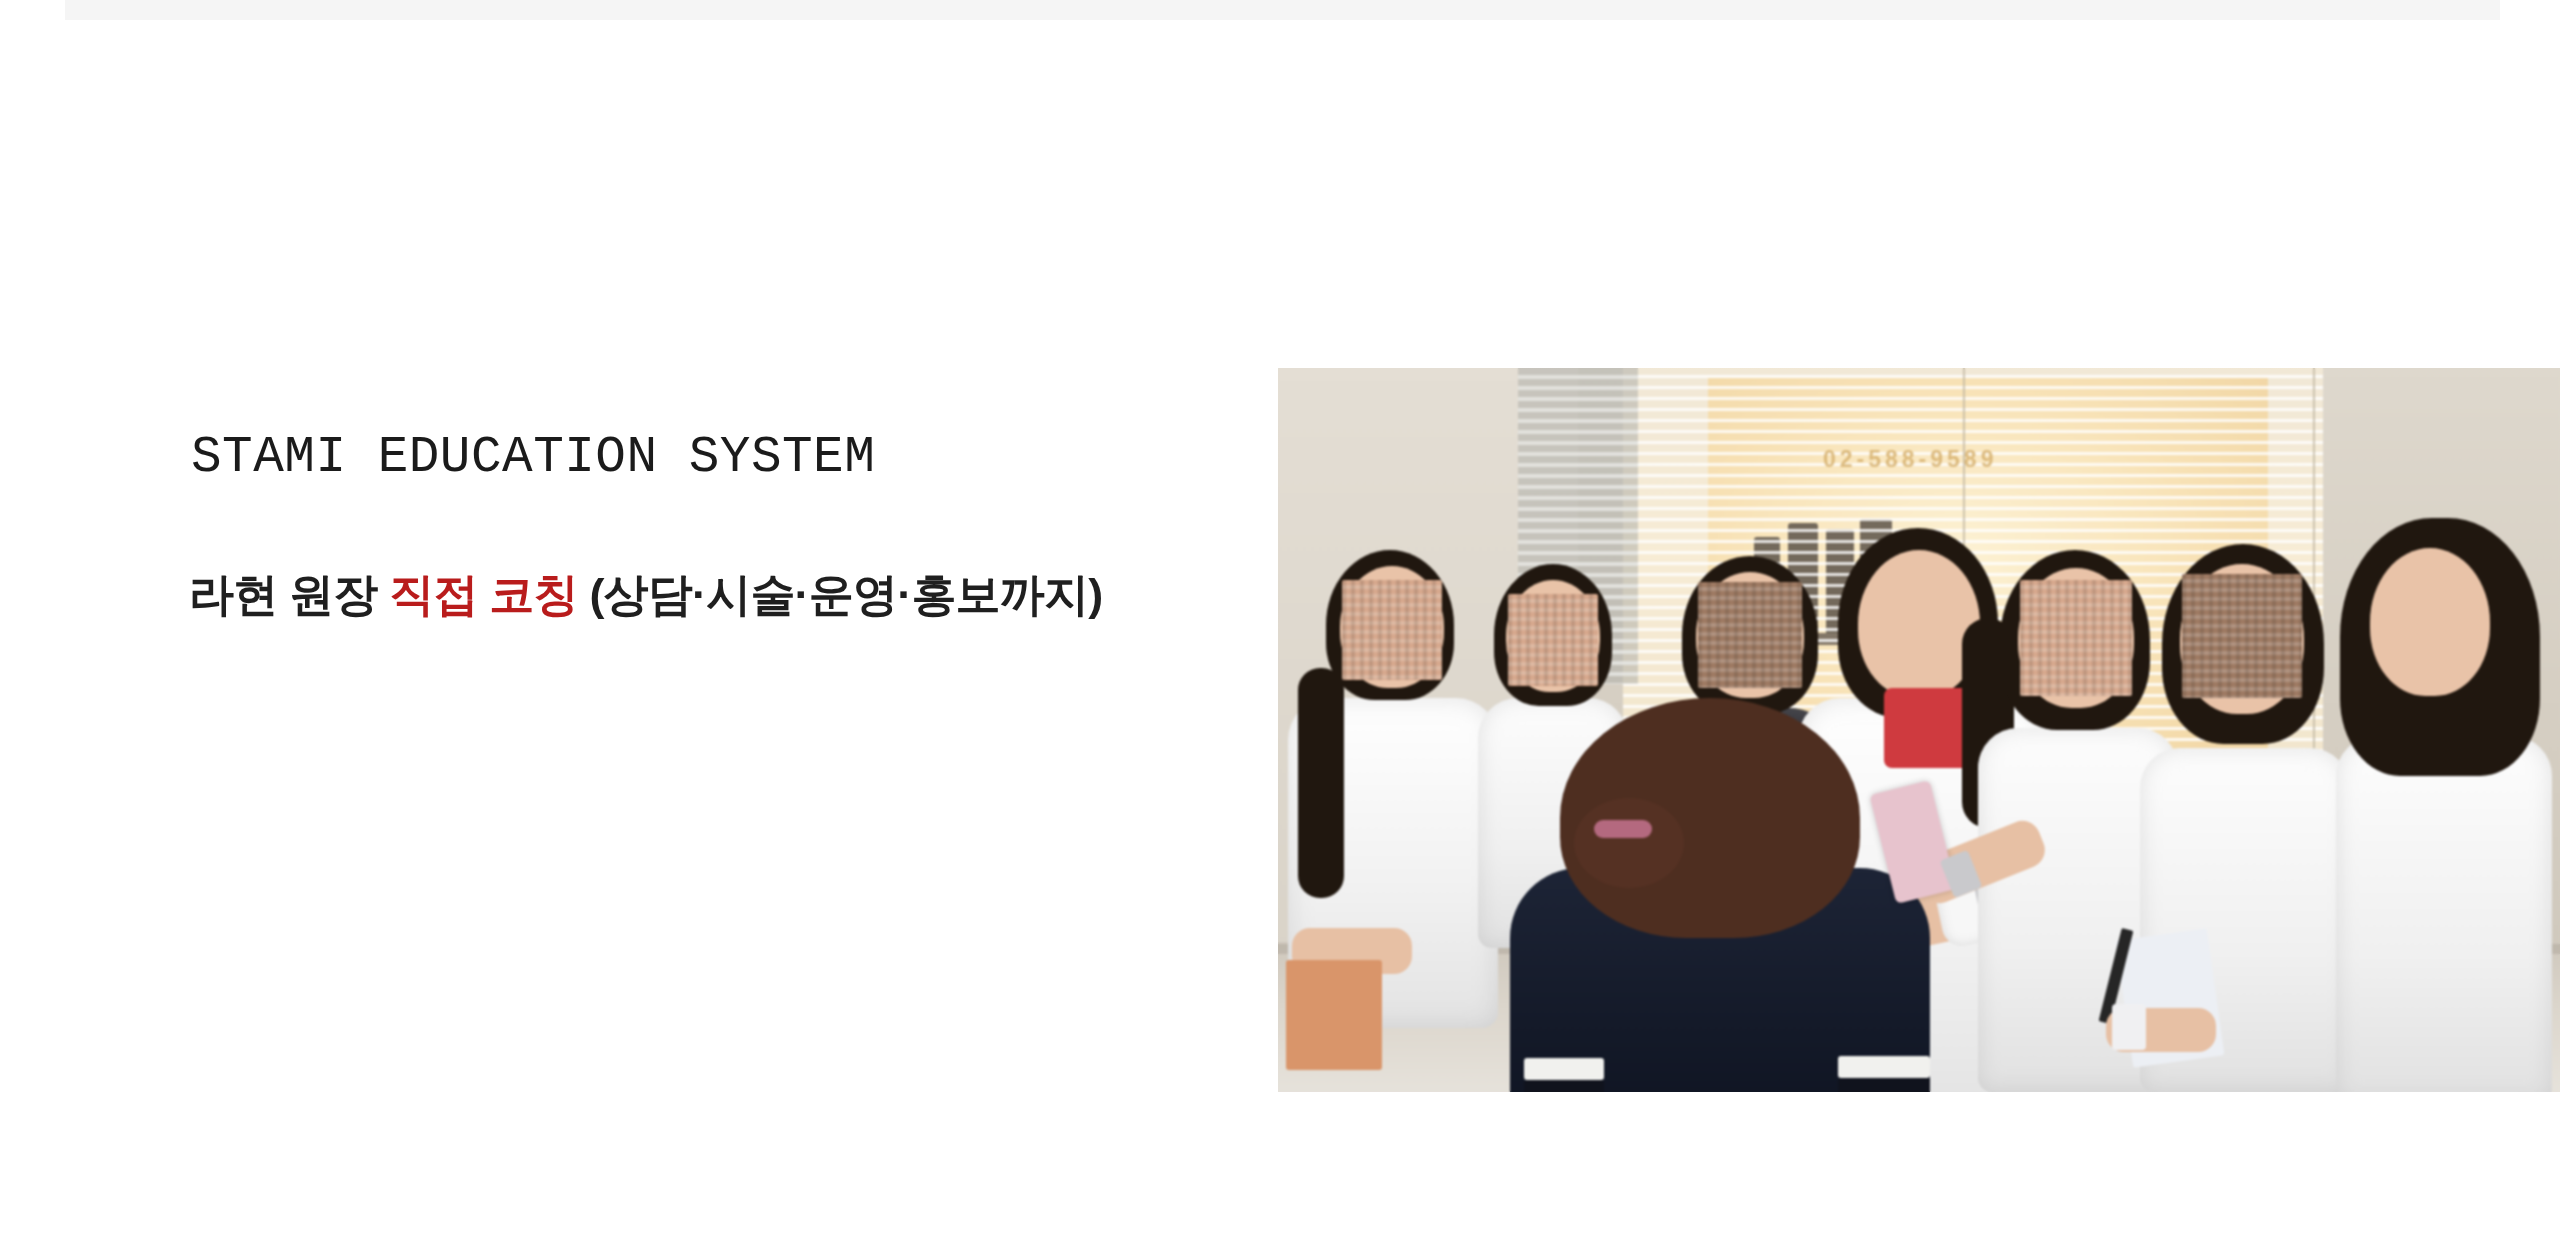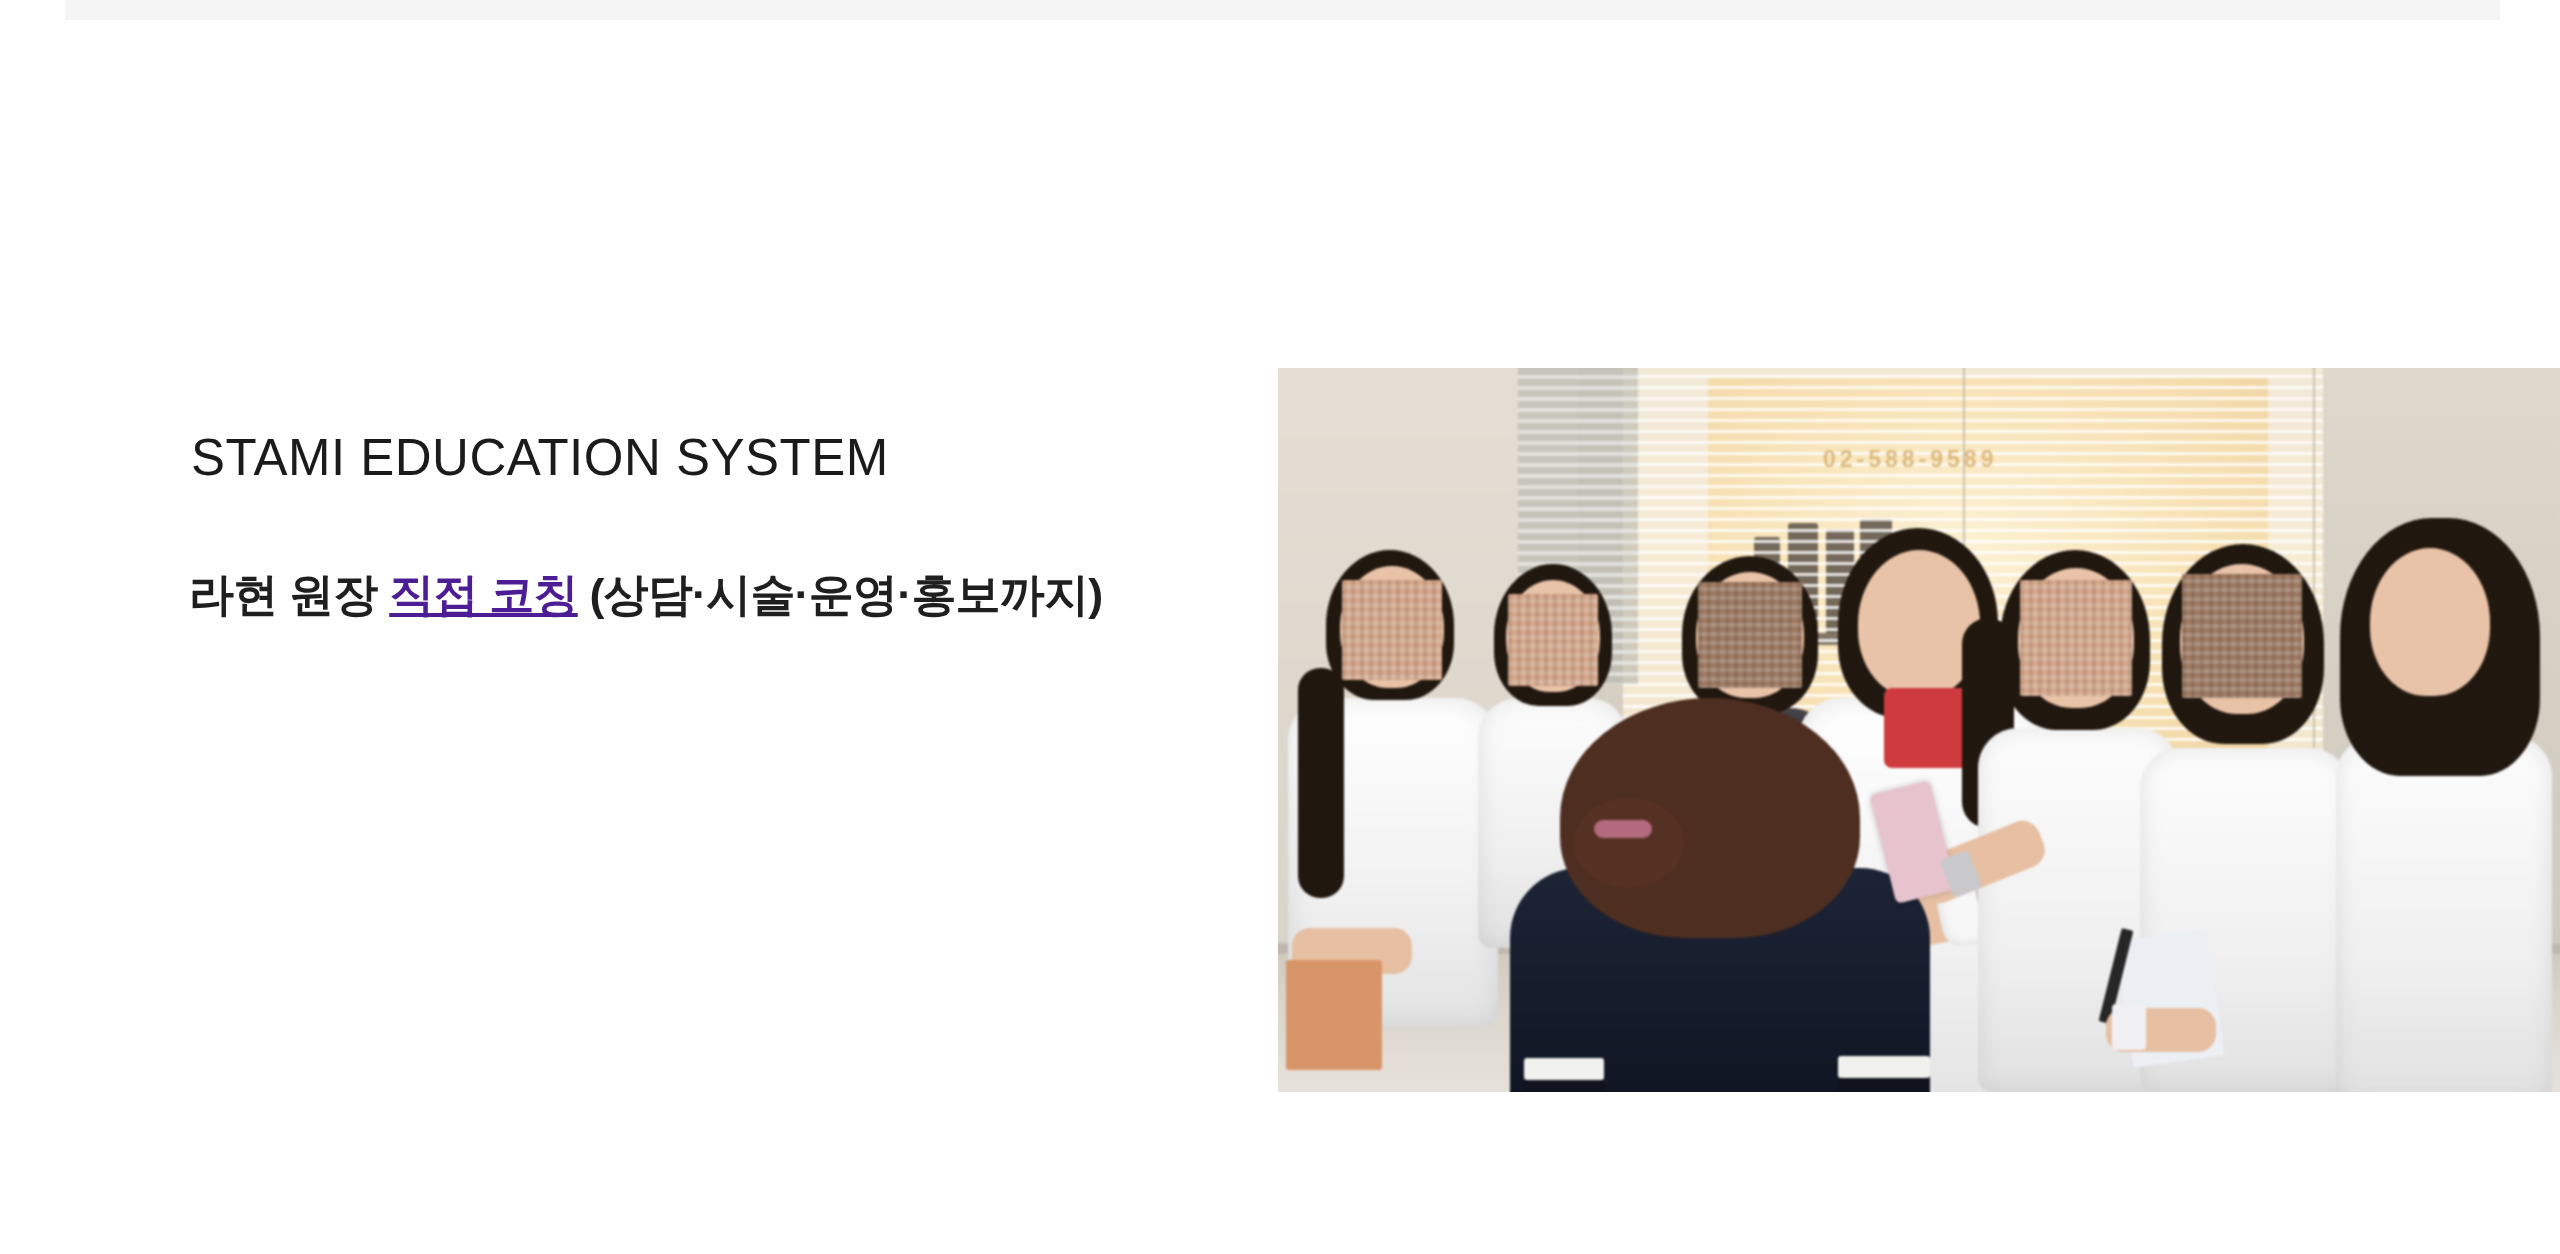--- a/index.html
+++ b/index.html
@@ -30,21 +30,21 @@
   }
 
   
   #text-column {
     position: absolute;
     left: 189px;
     top: 430px;
     width: 1040px;
   }
   #headline {
-    font-family: Liberation Sans, sans-serif;
+    font-family: Liberation Mono, monospace;
     font-size: 51px;
     letter-spacing: 0.5px;
     color: #1b1b1b;
     font-weight: 400;
     line-height: 1.1;
     white-space: nowrap;
     margin: 0 0 0 2px;
   }
   #bullet-list {
     list-style: none;
@@ -54,21 +54,21 @@
   }
   #bullet-list li {
     font-family: "Liberation Sans", "DejaVu Sans", sans-serif;
     font-weight: 700;
     font-size: 45px;
     line-height: 82px;
     color: #1f1f1f;
     white-space: nowrap;
     letter-spacing: -0.8px;
   }
-  .seg-accent { color: #4c1d95; text-decoration: underline; }
+  .seg-accent { color: #b91c1c; }
   .seg-plain  { color: #1f1f1f; }
 
   
   #photo-frame {
     position: absolute;
     left: 1278px;
     top: 368px;
     width: 1282px;
     height: 724px;
     overflow: hidden;

